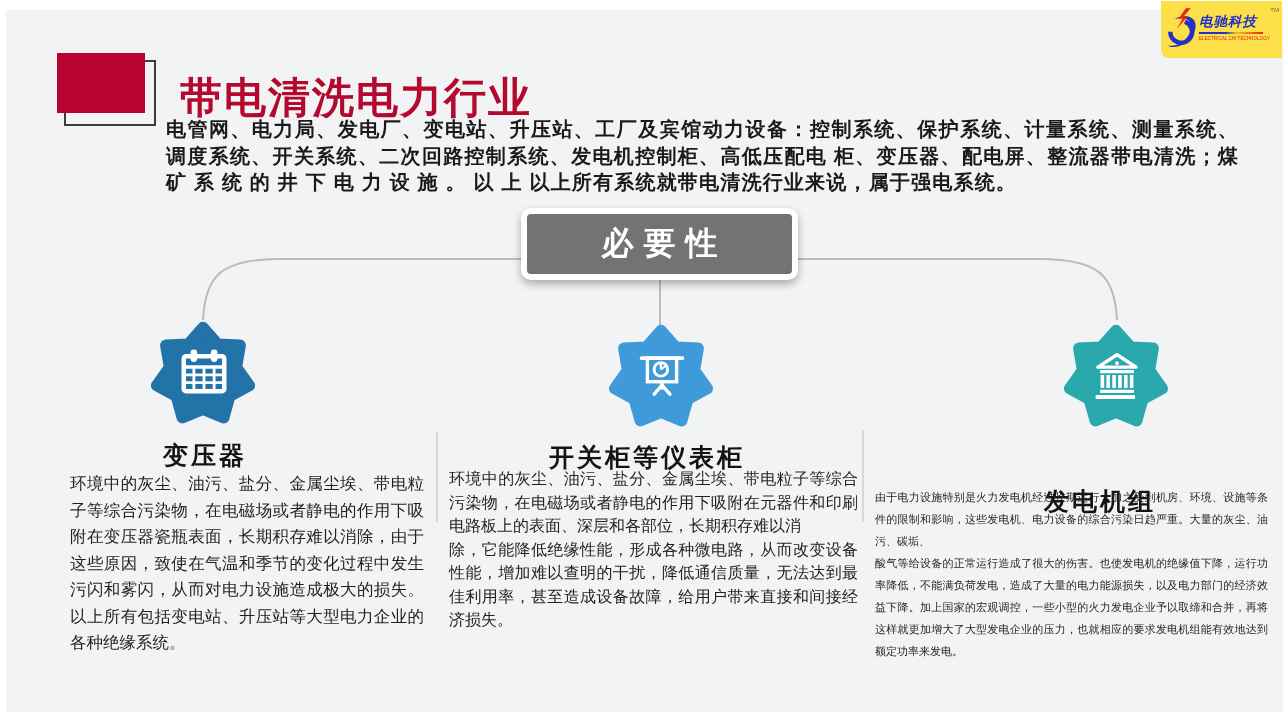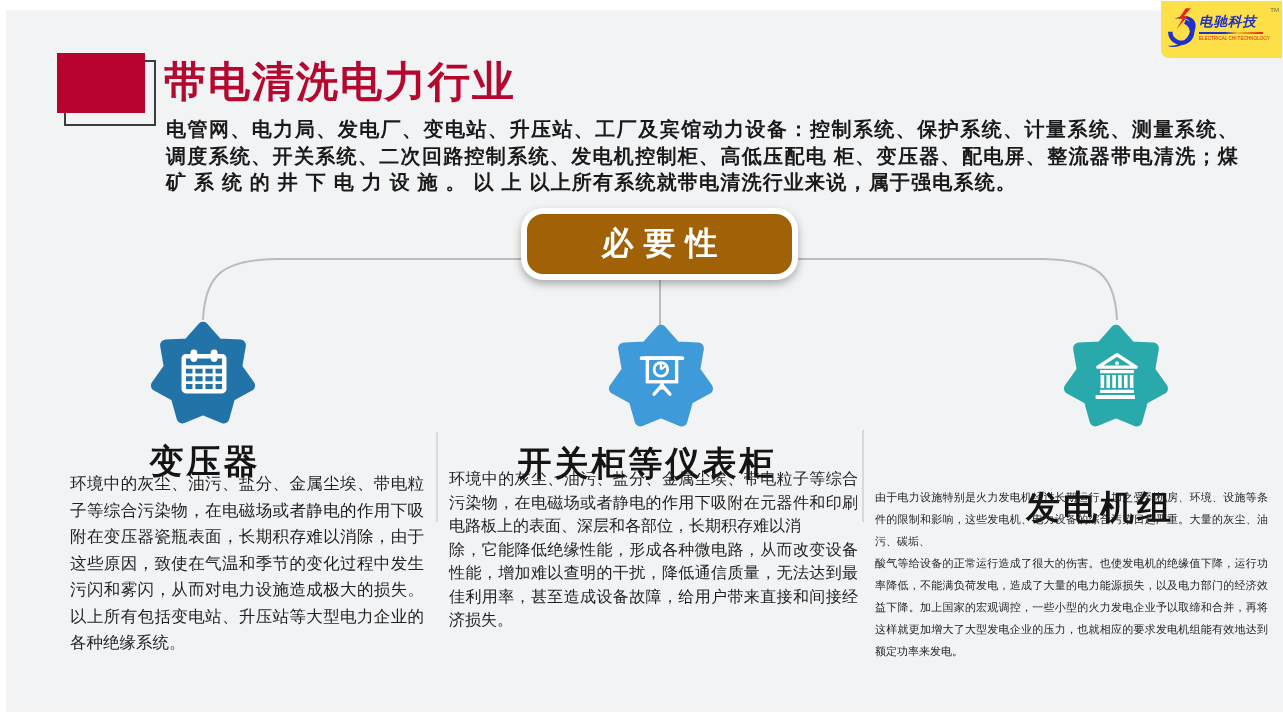--- a/index.html
+++ b/index.html
@@ -8,49 +8,49 @@
     font-family:"Liberation Sans",sans-serif;position:relative;
   }
   .slide{
     position:absolute;left:6px;right:0;top:10px;bottom:12px;
     background:#f2f3f5;
   }
   
   .deco-outline{position:absolute;left:58px;top:50px;width:88px;height:62px;border:2px solid #3c3c3c;background:transparent;z-index:1;}
   .deco-square{position:absolute;left:51px;top:43px;width:88px;height:60px;background:#b8022f;z-index:2;}
   .title{
-    position:absolute;left:158px;top:44px;margin:0;z-index:2;
+    position:absolute;left:158px;top:44px;margin:16px;z-index:2;
     font-size:42px;font-weight:700;color:#b5082f;letter-spacing:2px;white-space:nowrap;
   }
   .intro{
     position:absolute;left:160px;top:106px;width:1073px;margin:0;z-index:2;
     font-size:20px;line-height:26.5px;font-weight:600;color:#1a1a1a;
     text-align:justify;letter-spacing:1.2px;
   }
   
   .connectors{position:absolute;left:0;top:0;width:1283px;height:724px;z-index:1;pointer-events:none;}
   
   .badge{
     position:absolute;left:515px;top:198px;width:265px;height:60px;z-index:3;
-    background:#a16207;border:6px solid #ffffff;border-radius:22px;
+    background:#737373;border:6px solid #ffffff;border-radius:10px;
     box-shadow:0 4px 9px rgba(0,0,0,0.30);
     display:flex;align-items:center;justify-content:center;
   }
   .badge span{color:#ffffff;font-size:32px;font-weight:700;letter-spacing:10px;padding-left:10px;white-space:nowrap;}
   
   .star{position:absolute;width:118px;height:118px;z-index:3;}
   .star .star-svg{position:absolute;left:0;top:0;}
   .star .glyph{position:absolute;left:33px;top:29px;}
   .star1{left:138px;top:306px;}
   .star2{left:596px;top:309px;}
   .star3{left:1051px;top:309px;}
   
   .col-heading{
     position:absolute;z-index:2;transform:translateX(-50%);
-    font-size:34px;font-weight:700;color:#141414;letter-spacing:3px;white-space:nowrap;
+    font-size:25px;font-weight:700;color:#141414;letter-spacing:3px;white-space:nowrap;
   }
   .h1{left:199px;top:429px;}
   .h2{left:641px;top:431px;text-align:center;}
   .h3{left:1094px;top:433px;margin-top:42px;}
   
   .col-body{
     position:absolute;z-index:2;color:#1f1f1f;text-align:justify;
     white-space:pre-line;font-weight:500;
   }
   .b1{left:64px;top:460px;width:354px;font-size:16.5px;line-height:26.5px;}

